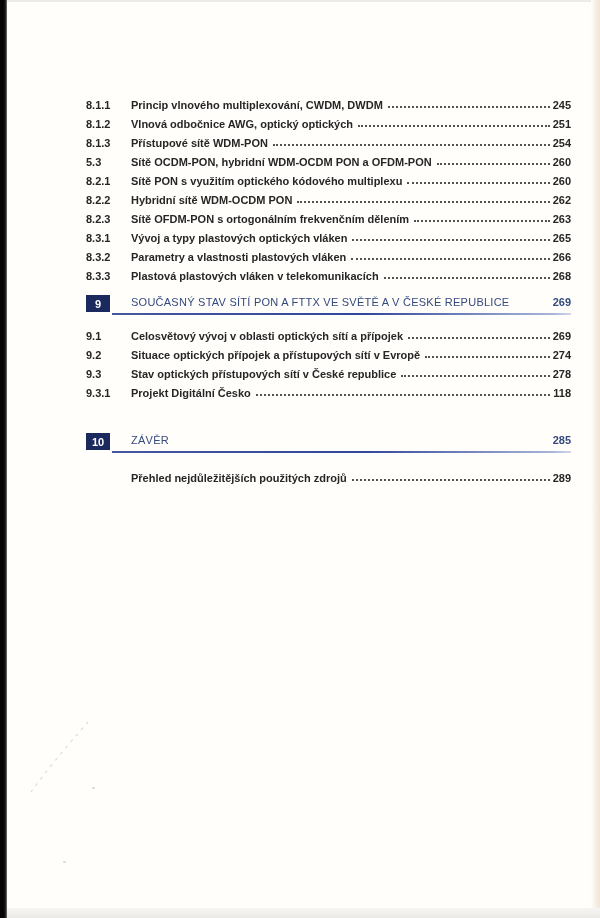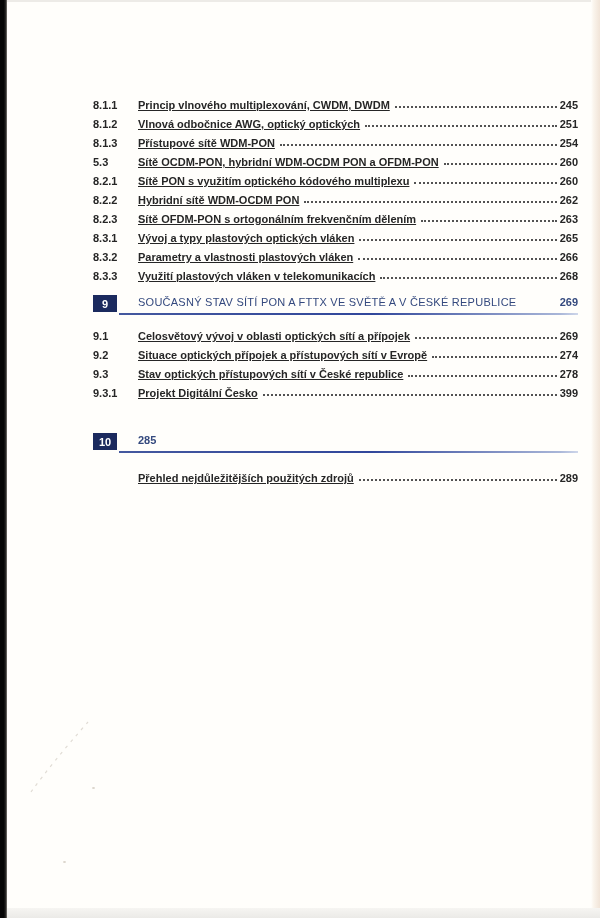--- a/index.html
+++ b/index.html
@@ -11,26 +11,26 @@
   }
   
   .edge-left{position:absolute;left:0;top:0;bottom:0;width:7px;
     background:linear-gradient(to right,#050505 55%,#2e2d2b 85%,#8a8680);z-index:6;}
   .edge-bottom{position:absolute;left:7px;right:0;bottom:0;height:10px;
     background:linear-gradient(to bottom,#f6f5f2,#ebeae7);z-index:5;}
   .edge-right{position:absolute;right:0;top:0;bottom:0;width:9px;
     background:linear-gradient(to left,#f1e4d8,#faf4ec 70%,#fffefb);z-index:5;}
   .edge-top{position:absolute;left:7px;right:0;top:0;height:2px;background:#edebe7;z-index:5;}
 
-  .content{position:absolute;left:93px;width:485px;top:0;color:#2a2a2a;}
+  .content{position:absolute;left:86px;width:485px;top:0;color:#2a2a2a;}
 
   
   .row{display:flex;align-items:flex-end;height:19px;font-size:11px;font-weight:700;color:#262626;}
   .row .num{width:45px;flex:none;}
-  .row .title{flex:none;white-space:nowrap;text-decoration:underline;}
+  .row .title{flex:none;white-space:nowrap;}
   .leader{flex:1;min-width:12px;border-bottom:2px dotted #525252;margin:0 3px 3px 5px;}
   .row .pg{flex:none;}
 
   #ch8{margin-top:92px;}
   #sec9{margin-top:13px;}
   #ch9{margin-top:8px;}
   #sec10{margin-top:34px;}
   #sources{margin-top:12px;}
 
   
@@ -116,21 +116,21 @@
       <span class="pg">265</span>
     </div>
     <div class="row">
       <span class="num">8.3.2</span>
       <span class="title">Parametry a vlastnosti plastových vláken</span>
       <span class="leader"></span>
       <span class="pg">266</span>
     </div>
     <div class="row">
       <span class="num">8.3.3</span>
-      <span class="title">Využití plastových vláken v telekomunikacích</span>
+      <span class="title">Plastová plastových vláken v telekomunikacích</span>
       <span class="leader"></span>
       <span class="pg">268</span>
     </div>
   </div>
 
   <div id="sec9" class="section-header">
     <span class="badge">9</span>
     <div class="header-body">
       <span class="header-title">SOUČASNÝ STAV SÍTÍ PON A FTTX VE SVĚTĚ A V ČESKÉ REPUBLICE</span>
       <span class="header-page">269</span>
@@ -153,27 +153,28 @@
     <div class="row">
       <span class="num">9.3</span>
       <span class="title">Stav optických přístupových sítí v České republice</span>
       <span class="leader"></span>
       <span class="pg">278</span>
     </div>
     <div class="row">
       <span class="num">9.3.1</span>
       <span class="title">Projekt Digitální Česko</span>
       <span class="leader"></span>
-      <span class="pg">399</span>
+      <span class="pg">118</span>
     </div>
   </div>
 
   <div id="sec10" class="section-header">
     <span class="badge">10</span>
     <div class="header-body">
+      <span class="header-title">ZÁVĚR</span>
       <span class="header-page">285</span>
     </div>
   </div>
 
   <div id="sources">
     <div class="row">
       <span class="num"></span>
       <span class="title">Přehled nejdůležitějších použitých zdrojů</span>
       <span class="leader"></span>
       <span class="pg">289</span>

